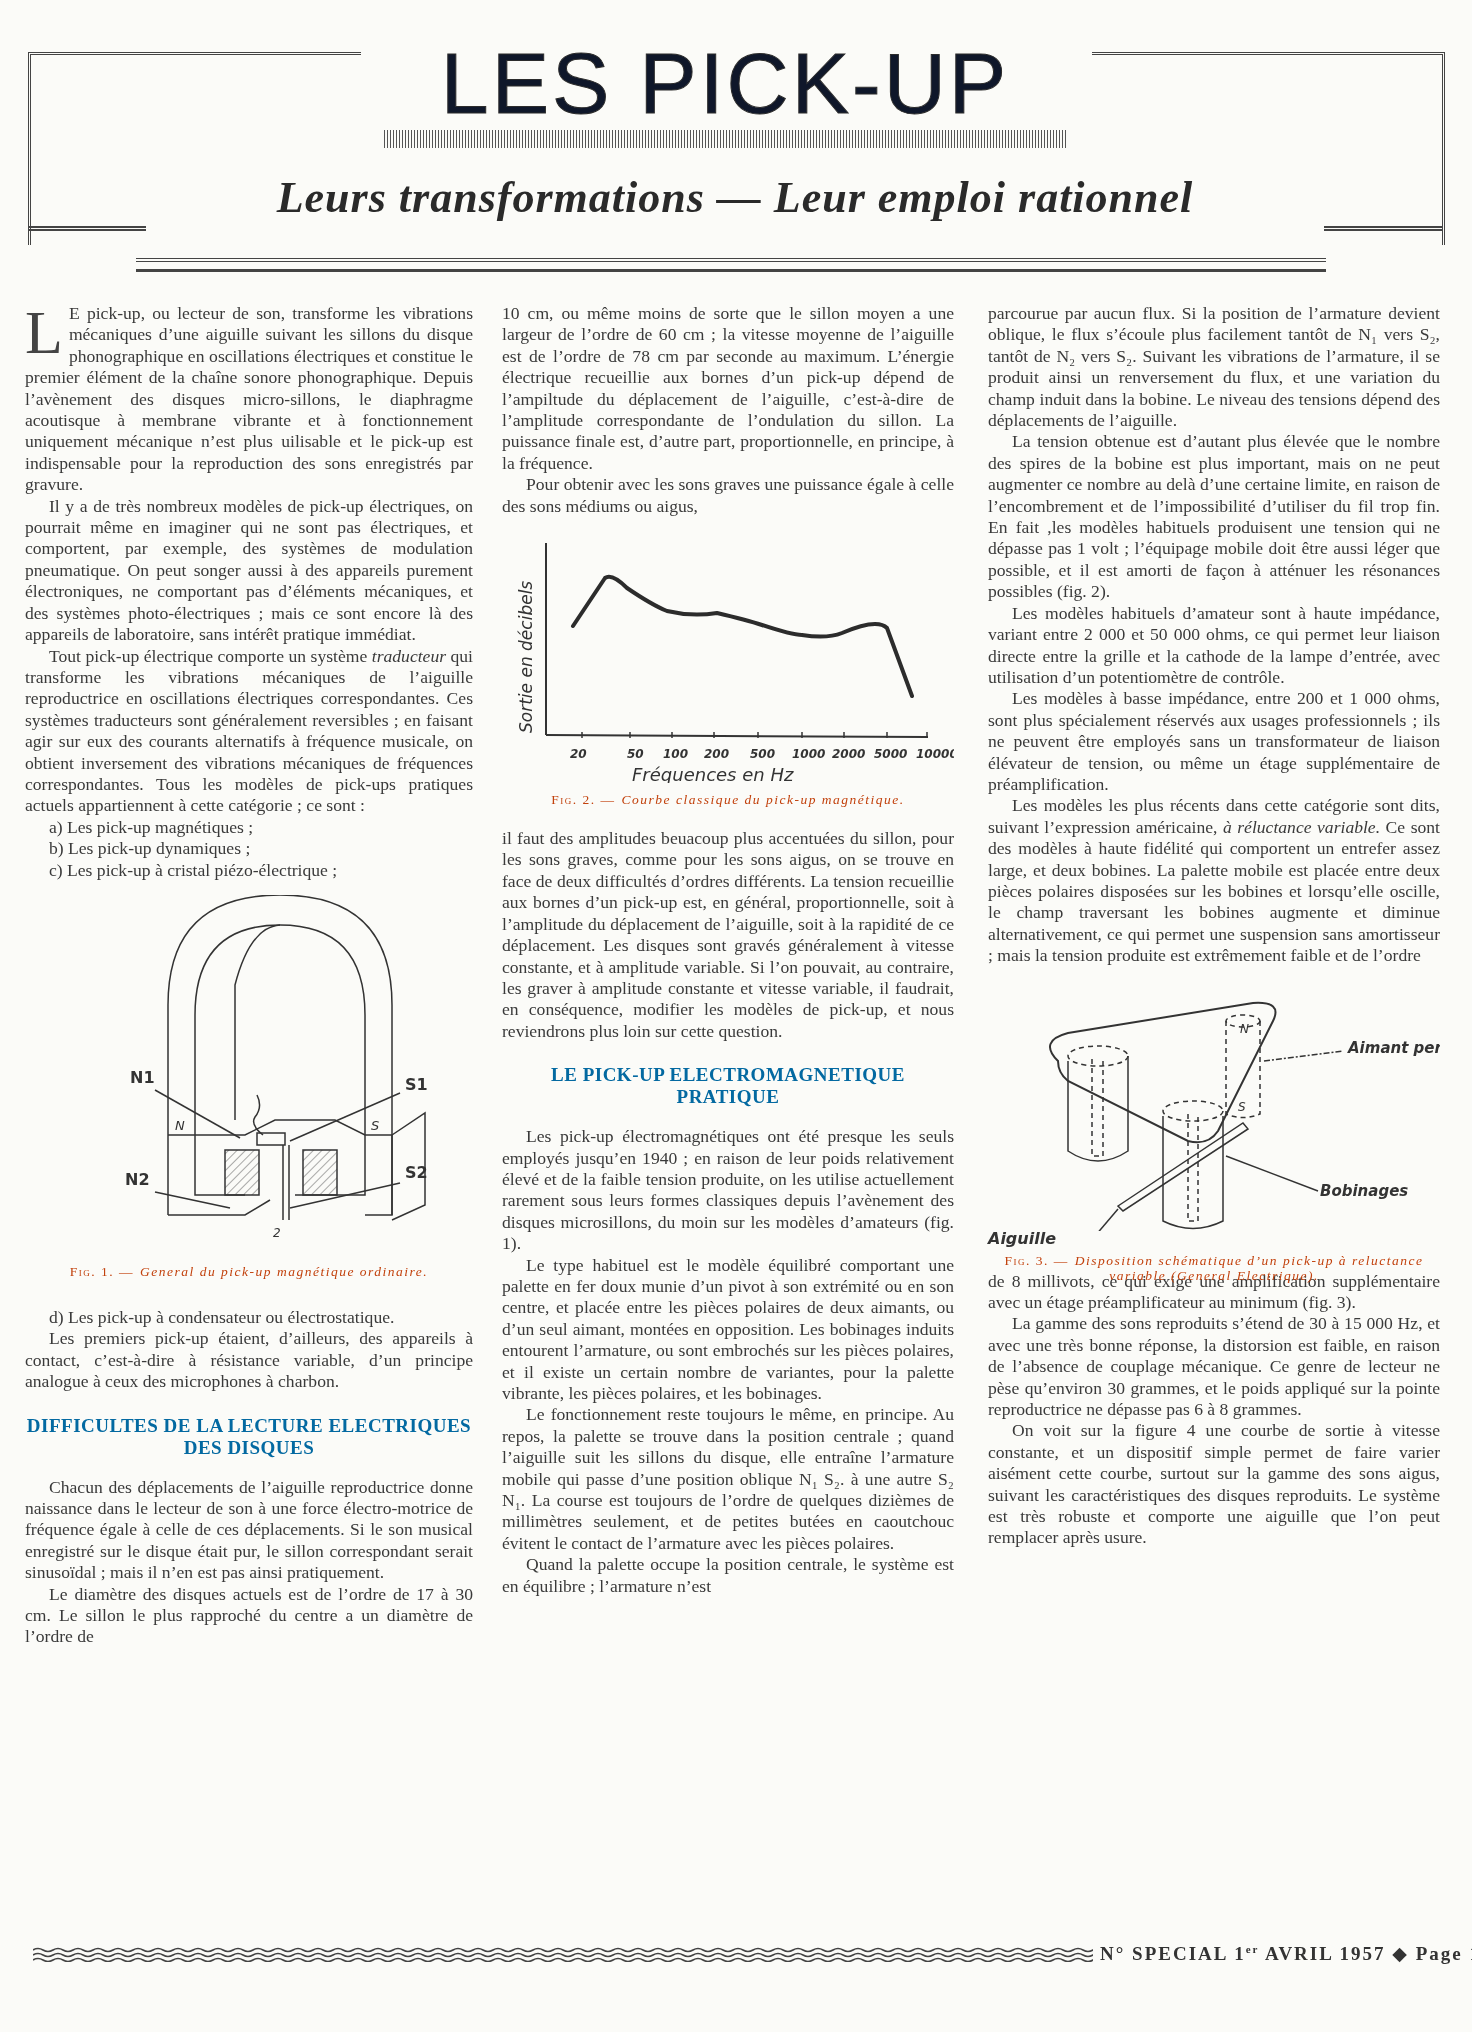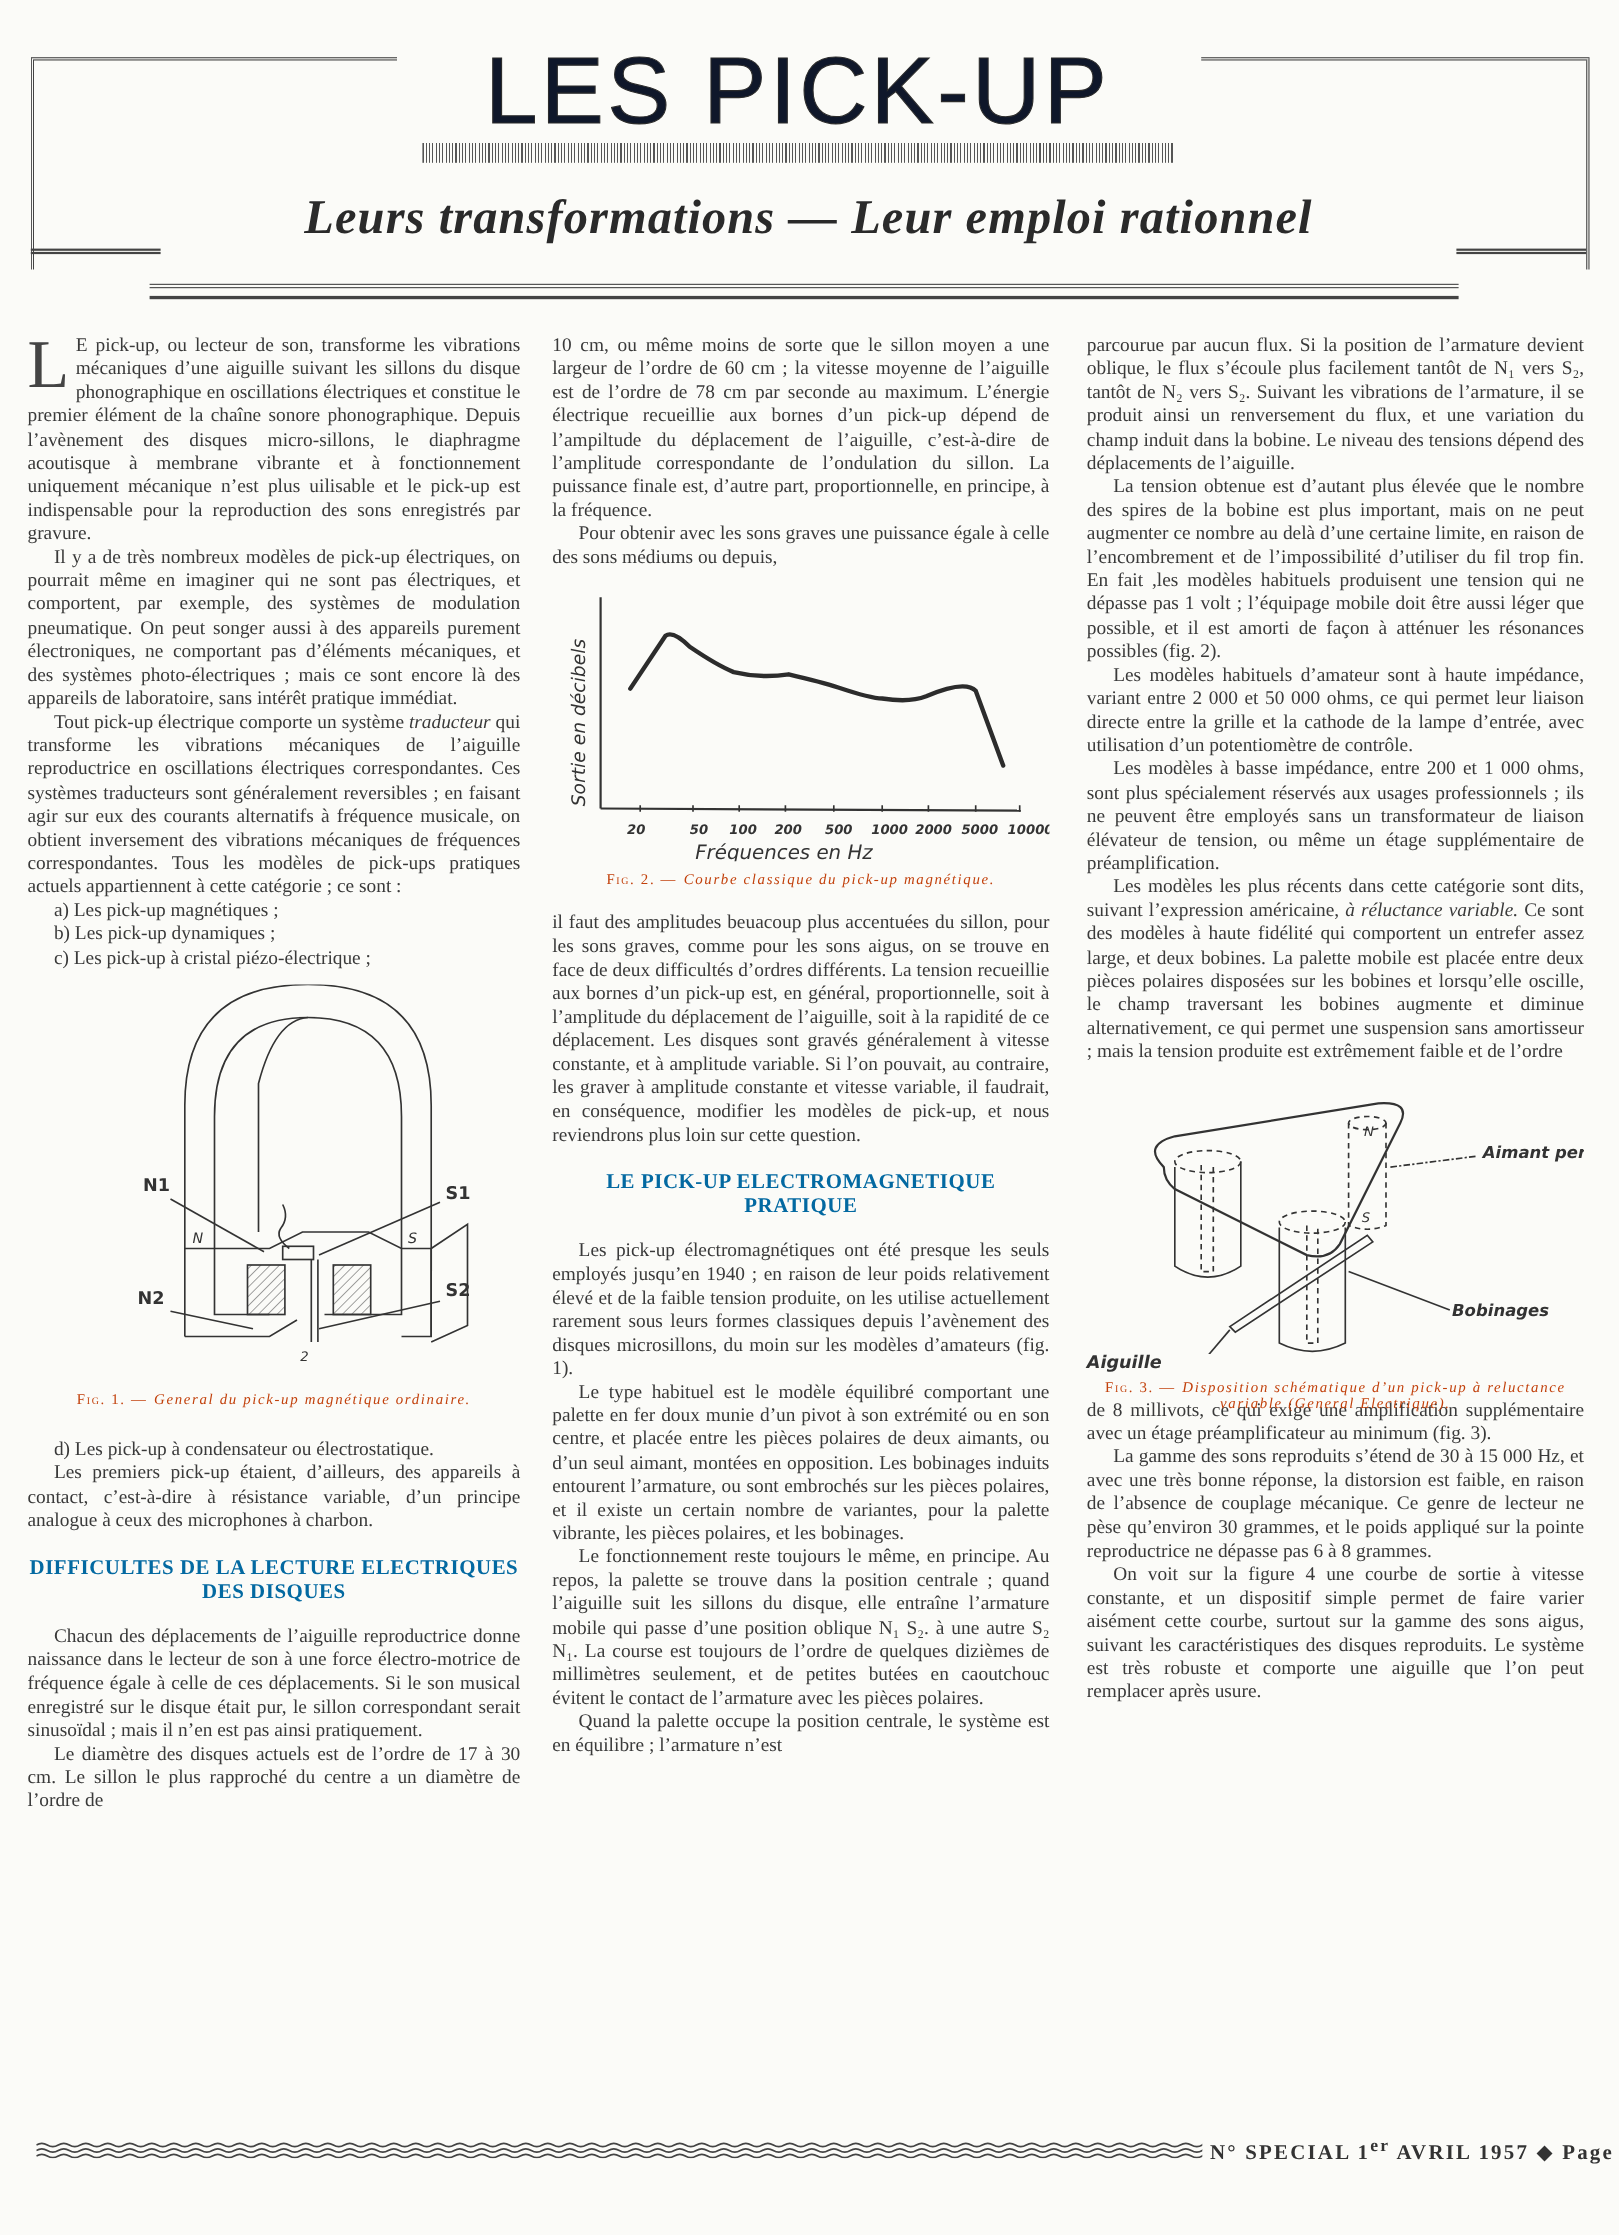--- a/index.html
+++ b/index.html
@@ -23,21 +23,21 @@
   .c2 { left:502px; width:452px; }
   .c3 { left:988px; width:452px; }
   .dropcap { float:left; font-size:62px; line-height:50px; margin:4px 6px 0 0; color:#444; }
   .list-item { padding-left:24px; }
   h3.sec { margin:22px 0 18px; text-align:center; font-size:19px; line-height:22px; font-weight:bold; font-family:"Liberation Serif","DejaVu Serif",serif; letter-spacing:0.5px; color:#0369a1; }
   .fig { position:relative; margin:0; }
   .caption { font-size:13.5px; font-style:italic; letter-spacing:1.5px; text-align:center; line-height:15px; color:#c2410c; margin:4px 8px 0; }
   .caption .fig-no { font-style:normal; font-variant:small-caps; margin-right:6px; }
   .footer-wave { position:absolute; left:33px; top:1946px; width:1060px; height:16px; }
   .footer { position:absolute; left:1100px; top:1942px; font-size:19px; font-weight:bold; letter-spacing:2px; color:#333; white-space:nowrap; }
-  .footer sup { font-size:16px; }
+  .footer sup { font-size:11px; }
   svg text { font-family:"DejaVu Sans",sans-serif; }
 </style>
 </head>
 <body>
 
 <div class="frame-l"></div>
 <div class="frame-bl"></div>
 <div class="frame-r"></div>
 <div class="frame-br"></div>
 <div class="title">LES PICK-UP</div>
@@ -101,21 +101,21 @@
 
   <p>d) Les pick-up à condensateur ou électrostatique.</p>
   <p>Les premiers pick-up étaient, d’ailleurs, des appareils à contact, c’est-à-dire à résistance variable, d’un principe analogue à ceux des microphones à charbon.</p>
   <h3 class="sec">DIFFICULTES DE LA LECTURE ELECTRIQUES DES DISQUES</h3>
   <p>Chacun des déplacements de l’aiguille reproductrice donne naissance dans le lecteur de son à une force électro-motrice de fréquence égale à celle de ces déplacements. Si le son musical enregistré sur le disque était pur, le sillon correspondant serait sinusoïdal ; mais il n’en est pas ainsi pratiquement.</p>
   <p>Le diamètre des disques actuels est de l’ordre de 17 à 30 cm. Le sillon le plus rapproché du centre a un diamètre de l’ordre de</p>
 </div>
 
 <div class="col c2">
   <p class="noind">10 cm, ou même moins de sorte que le sillon moyen a une largeur de l’ordre de 60 cm ; la vitesse moyenne de l’aiguille est de l’ordre de 78 cm par seconde au maximum. L’énergie électrique recueillie aux bornes d’un pick-up dépend de l’ampiltude du déplacement de l’aiguille, c’est-à-dire de l’amplitude correspondante de l’ondulation du sillon. La puissance finale est, d’autre part, proportionnelle, en principe, à la fréquence.</p>
-  <p>Pour obtenir avec les sons graves une puissance égale à celle des sons médiums ou depuis,</p>
+  <p>Pour obtenir avec les sons graves une puissance égale à celle des sons médiums ou aigus,</p>
 
   <div class="fig" style="height:305px; margin-top:6px;">
     <svg width="452" height="260" viewBox="0 0 452 260">
 
       <line x1="44" y1="20" x2="44" y2="212" stroke="#333" stroke-width="2"></line>
       <line x1="44" y1="212" x2="426" y2="214" stroke="#333" stroke-width="2"></line>
       <g stroke="#333" stroke-width="1.5">
         <line x1="80" y1="209" x2="80" y2="215"></line>
           <line x1="128" y1="209" x2="128" y2="215"></line>
         <line x1="170" y1="209" x2="170" y2="215"></line>

